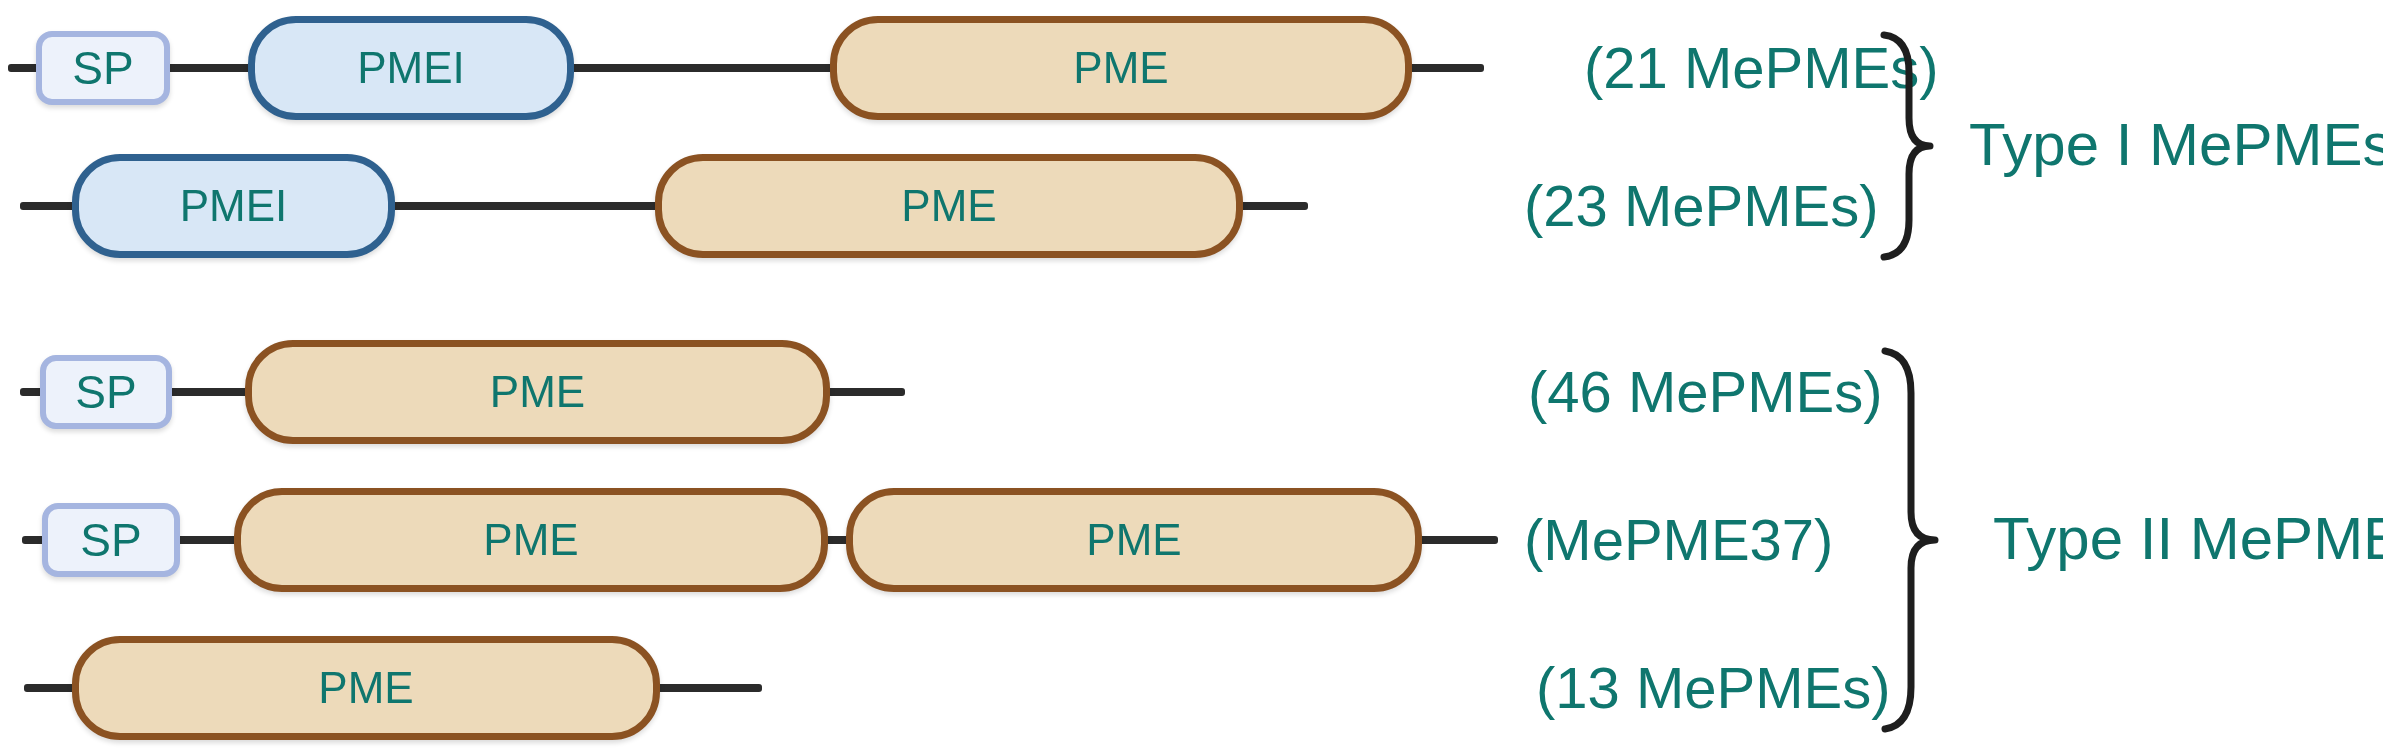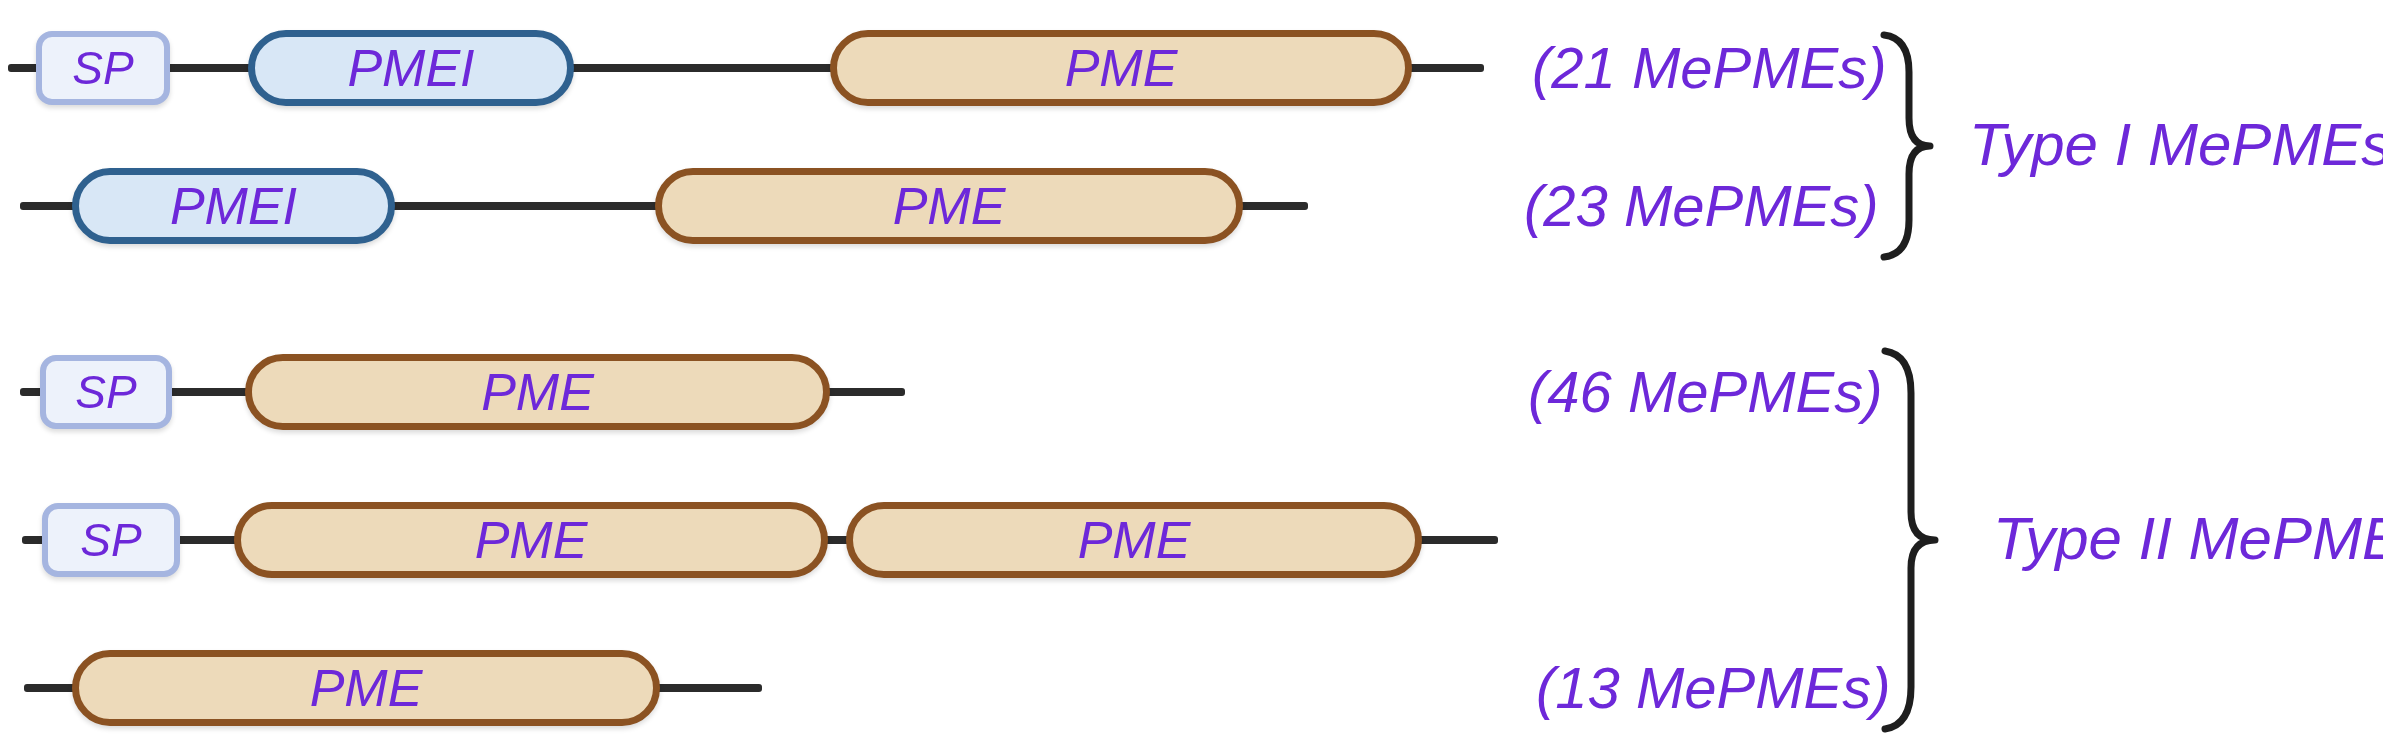--- a/index.html
+++ b/index.html
@@ -1,38 +1,37 @@
 <!DOCTYPE html>
 <html><head>
 <meta charset="utf-8">
 <style>
   html,body{margin:0;padding:0;background:#ffffff;}
   .fig{
     position:relative;
     width:2383px;height:754px;
     background:#ffffff;
     font-family:"Liberation Sans", sans-serif;
-    color:#6d28d9;
+    color:#0f766e;
     overflow:hidden;
-    font-style:italic;
   }
   .row{position:absolute;left:0;width:2383px;height:110px;}
   .bb-line{
     position:absolute;top:50%;height:8px;margin-top:-4px;
     background:#2b2b2b;border-radius:3px;
   }
   .pill{
     position:absolute;top:50%;transform:translateY(-50%);
     display:flex;align-items:center;justify-content:center;
     box-sizing:border-box;
     background:#eddaba;
     box-shadow:0 3px 5px rgba(0,0,0,0.14);
   }
   .pill span{display:block;line-height:1;}
-  .dom{height:76px;border-radius:48px;border:7px solid #8b5222;font-size:52px;}
+  .dom{height:104px;border-radius:48px;border:7px solid #8b5222;font-size:44px;}
   .pme{background:#eddaba;border-color:#8b5222;}
   .pmei{background:#d8e7f6;border-color:#2f618f;}
   .sp{
     height:74px;border-radius:16px;border:6px solid #a5b5e0;
     background:#edf2fb;font-size:46px;
   }
   .count{
     position:absolute;top:50%;transform:translateY(-50%);
     font-size:58px;line-height:1.15;white-space:nowrap;
   }
@@ -53,21 +52,21 @@
     <div class="bb-line" style="left:8px;width:1476px;"></div>
     <div class="pill sp" style="left:36px;width:134px;">
       <span>SP</span>
     </div>
     <div class="pill dom pmei" style="left:248px;width:326px;">
       <span>PMEI</span>
     </div>
     <div class="pill dom pme" style="left:830px;width:582px;">
       <span>PME</span>
     </div>
-    <div class="count" style="left:1532px;">(21 MePMEs)</div>
+    <div class="count" style="left:1584px;">(21 MePMEs)</div>
   </div>
 
   <div class="row r2">
     <div class="bb-line" style="left:20px;width:1288px;"></div>
     <div class="pill dom pmei" style="left:72px;width:323px;">
       <span>PMEI</span>
     </div>
     <div class="pill dom pme" style="left:655px;width:588px;">
       <span>PME</span>
     </div>
@@ -89,20 +88,21 @@
     <div class="bb-line" style="left:22px;width:1476px;"></div>
     <div class="pill sp" style="left:42px;width:138px;">
       <span>SP</span>
     </div>
     <div class="pill dom pme" style="left:234px;width:594px;">
       <span>PME</span>
     </div>
     <div class="pill dom pme" style="left:846px;width:576px;">
       <span>PME</span>
     </div>
+    <div class="count" style="left:1524px;">(MePME37)</div>
   </div>
 
   <div class="row r5">
     <div class="bb-line" style="left:24px;width:738px;"></div>
     <div class="pill dom pme" style="left:72px;width:588px;">
       <span>PME</span>
     </div>
     <div class="count" style="left:1536px;">(13 MePMEs)</div>
   </div>
 

